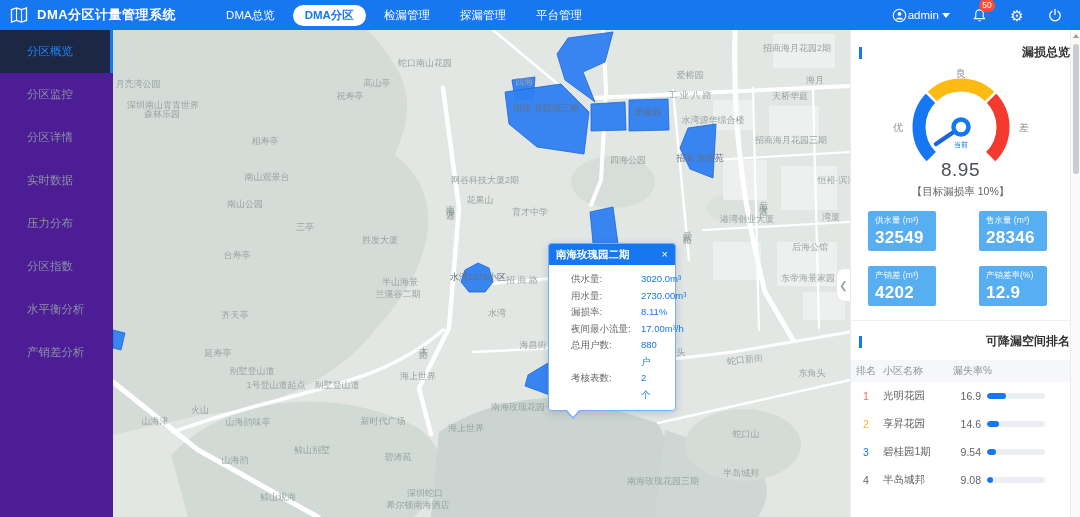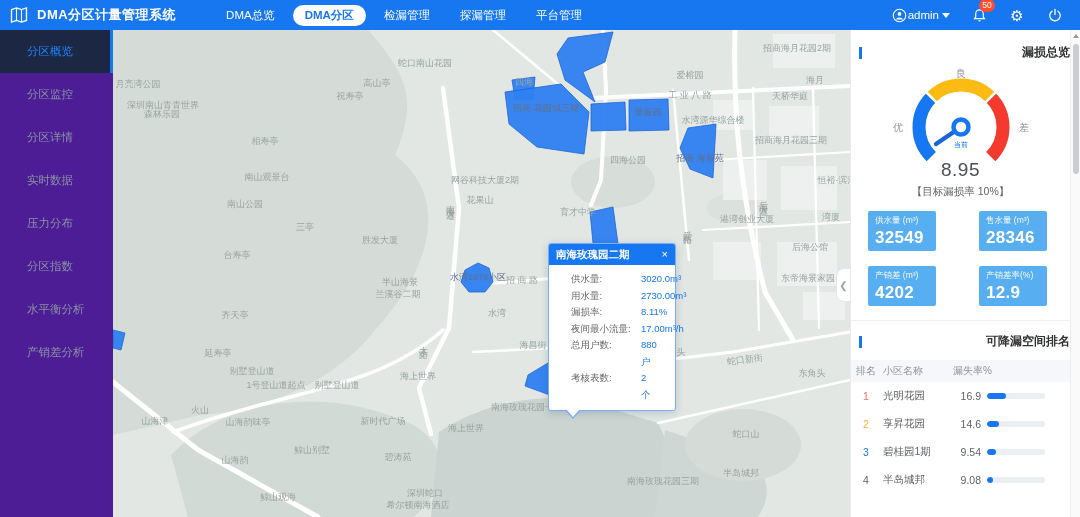--- a/index.html
+++ b/index.html
@@ -247,21 +247,21 @@
         <div class="map-label" style="left: 550px; top: 451px;">南海玫瑰花园三期</div>
         <div class="map-label" style="left: 628px; top: 443px;">半岛城邦</div>
         <div class="map-label" style="left: 633px; top: 404px;">蛇口山</div>
         <div class="map-label" style="left: 559px; top: 322px;">东角头</div>
         <div class="map-label" style="left: 699px; top: 343px;">东角头</div>
         <div class="map-label rot" style="left: 632px; top: 330px;">蛇口新街</div>
         <div class="map-label" style="left: 420px; top: 315px;">海昌街</div>
         <div class="map-label" style="left: 409px; top: 250px;">招 商 路</div>
         <div class="map-label" style="left: 384px; top: 283px;">水湾</div>
         <div class="map-label dark" style="left: 365px; top: 247px;">水湾1979小区</div>
-        <div class="map-label" style="left: 417px; top: 182px; margin-left: 48px;">育才中学</div>
+        <div class="map-label" style="left: 417px; top: 182px;">育才中学</div>
         <div class="map-label vert" style="left: 574px; top: 197px;">爱榕路</div>
         <div class="map-label" style="left: 515px; top: 130px;">四海公园</div>
         <div class="map-label" style="left: 577px; top: 45px;">爱榕园</div>
         <div class="map-label" style="left: 577px; top: 65px;">工 业 八 路</div>
         <div class="map-label" style="left: 600px; top: 90px;">水湾源华综合楼</div>
         <div class="map-label" style="left: 684px; top: 18px;">招商海月花园2期</div>
         <div class="map-label" style="left: 702px; top: 50px;">海月</div>
         <div class="map-label" style="left: 677px; top: 66px;">天桥华庭</div>
         <div class="map-label" style="left: 678px; top: 110px;">招商海月花园三期</div>
         <div class="map-label" style="left: 724px; top: 150px;">恒裕·滨海</div>

